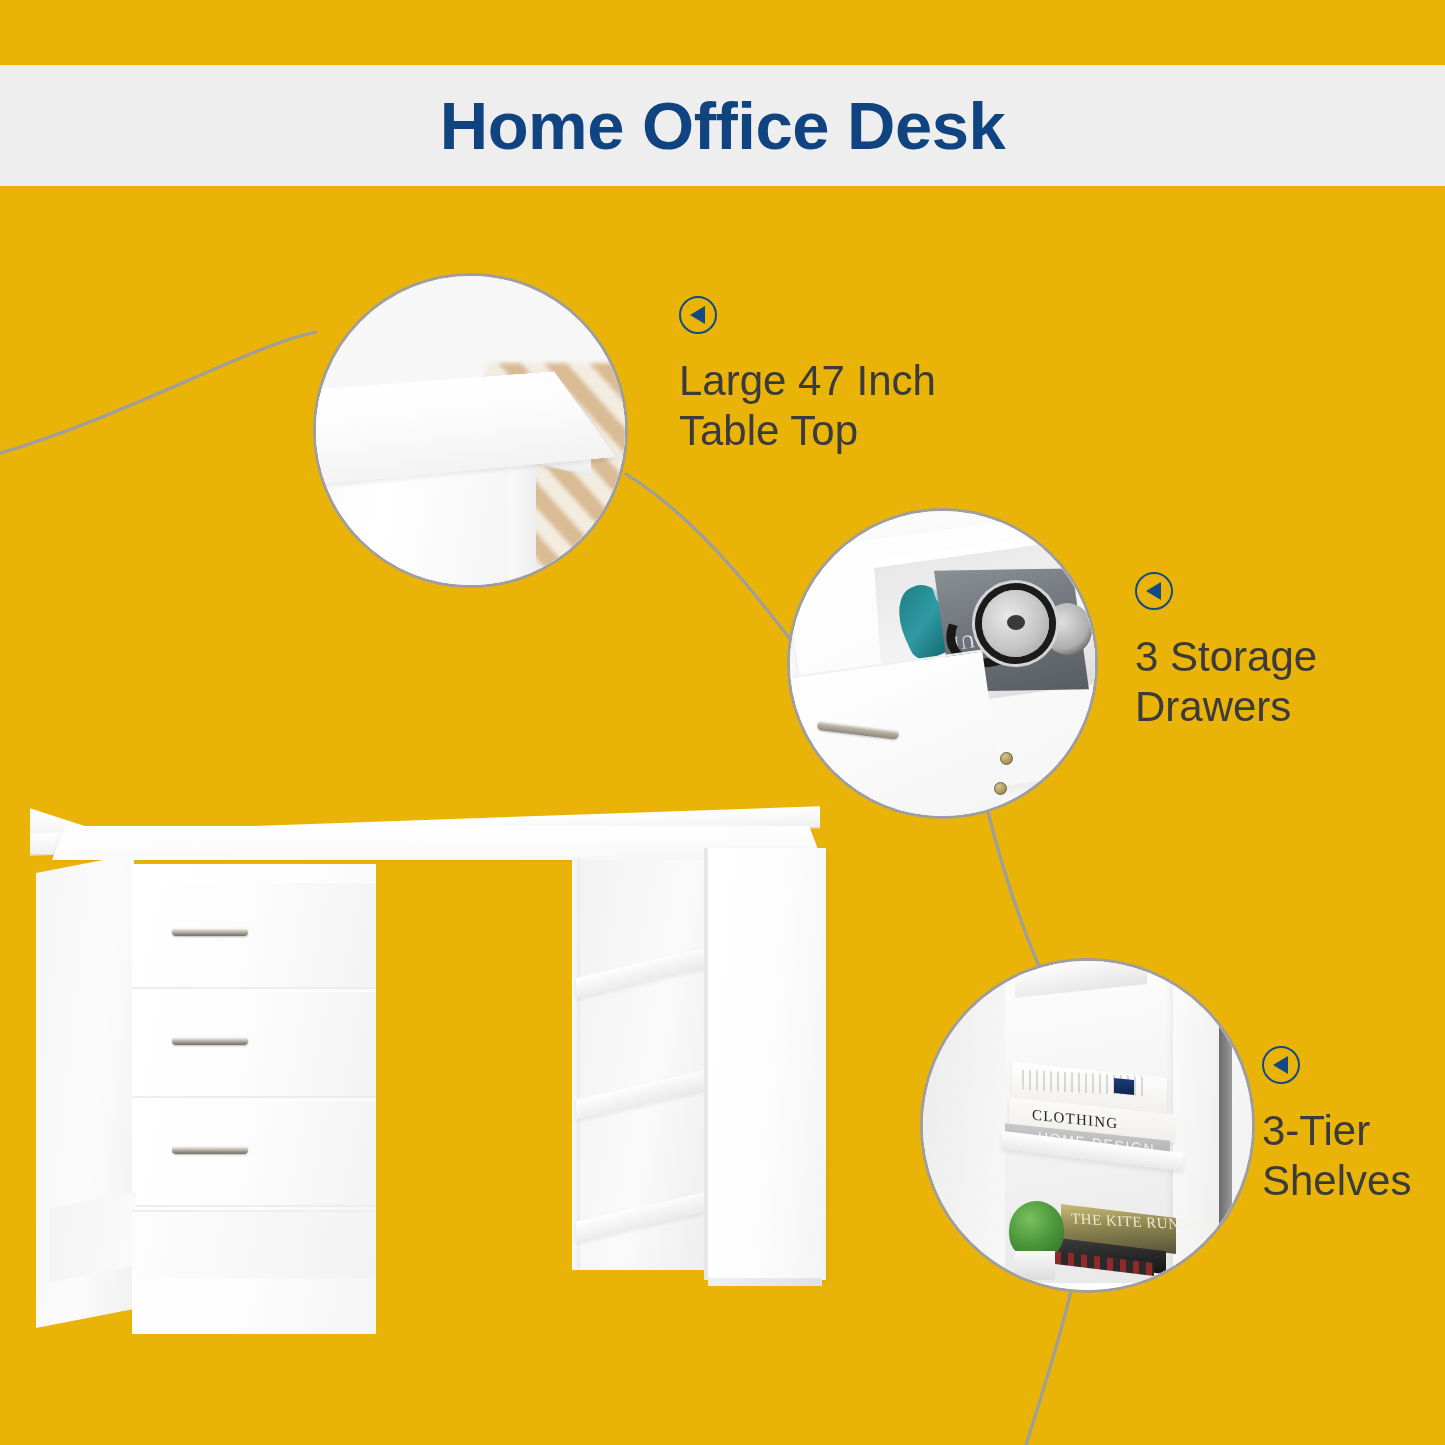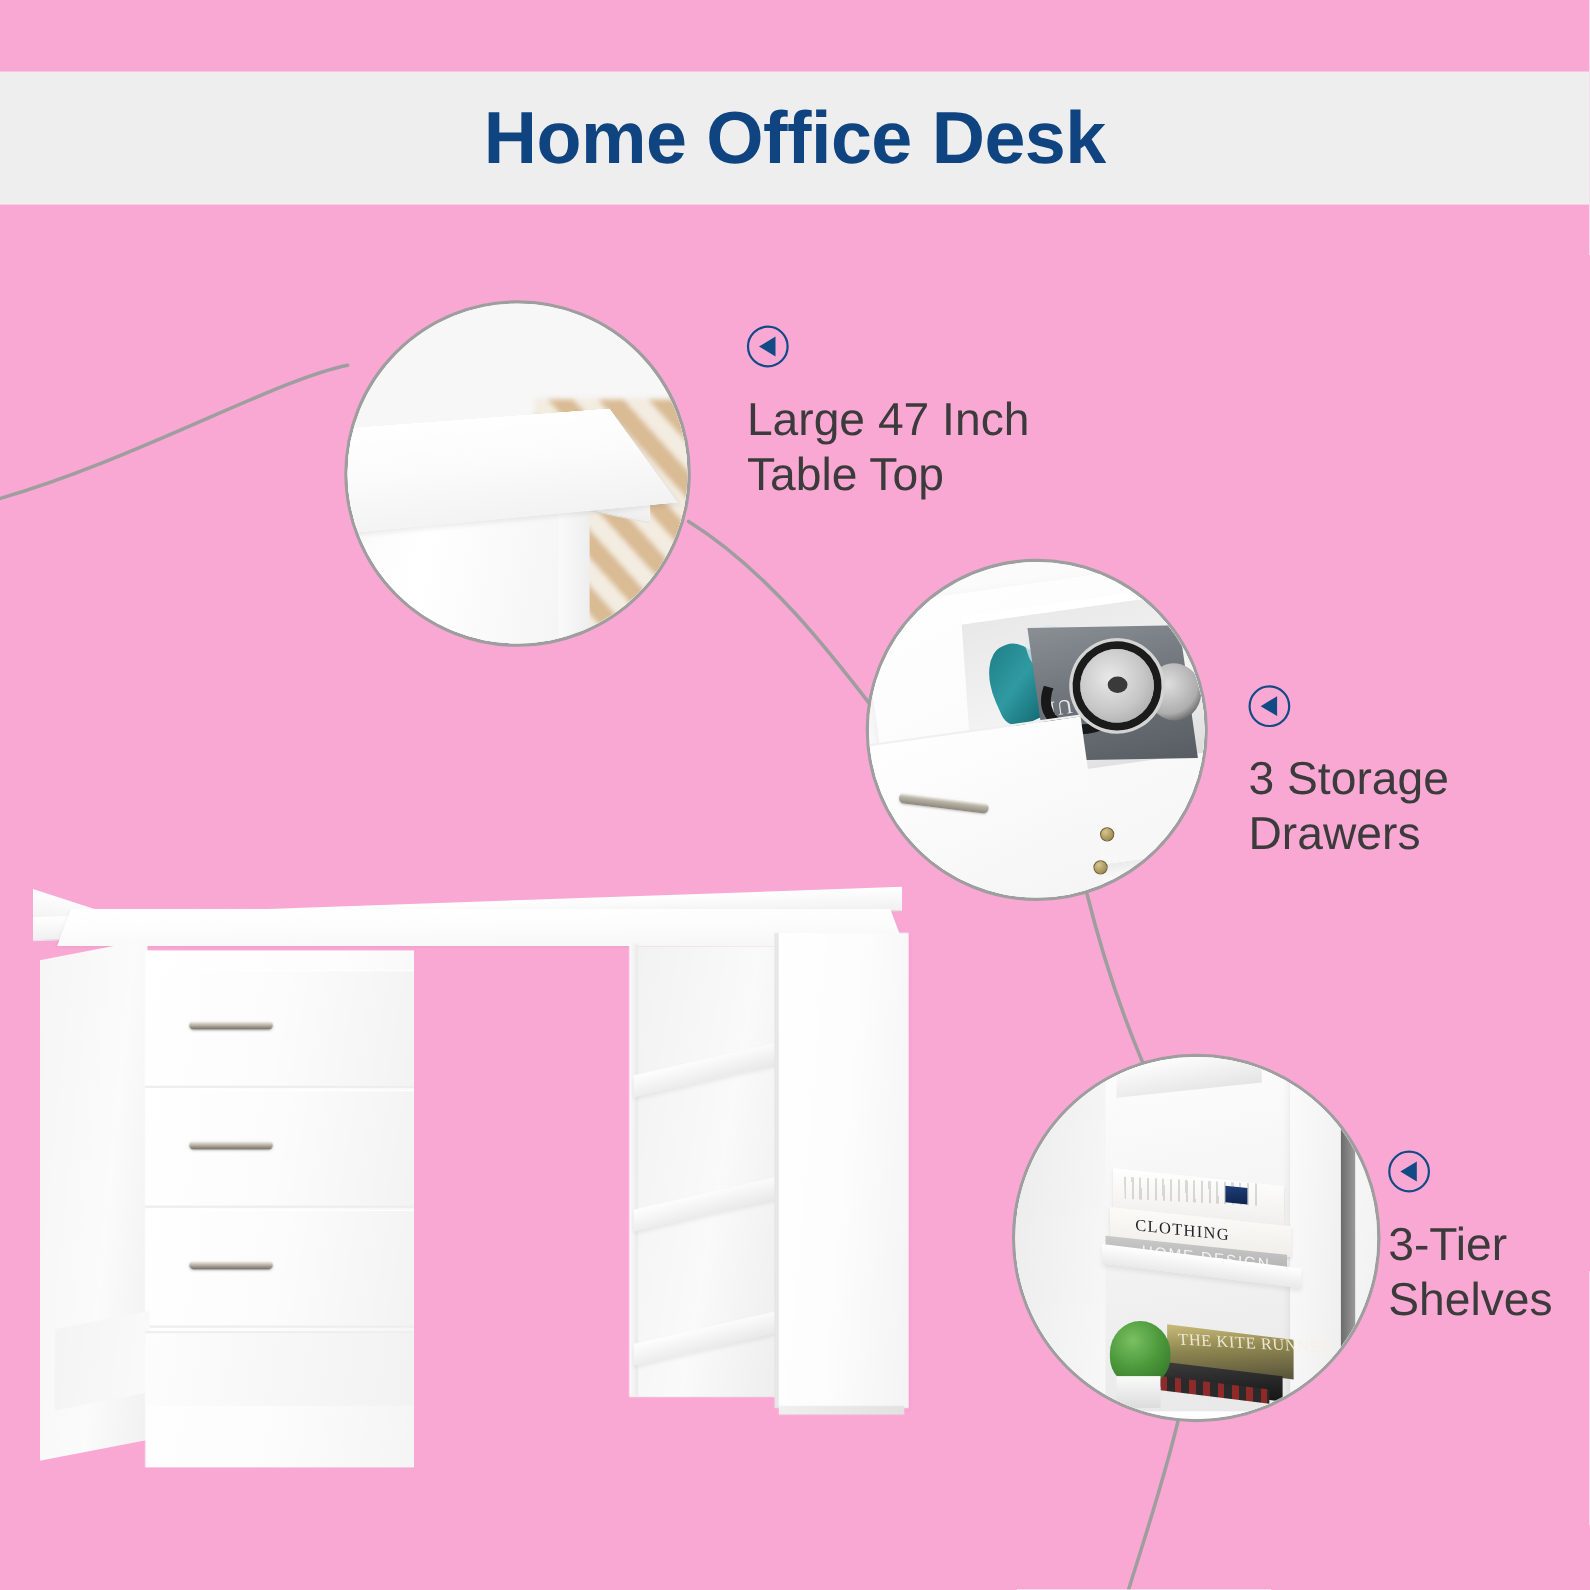--- a/index.html
+++ b/index.html
@@ -9,21 +9,21 @@
     height: 1445px;
     background: #ffffff;
     font-family: "Liberation Sans", sans-serif;
     overflow: hidden;
   }
 
   #stage {
     position: relative;
     width: 1445px;
     height: 1445px;
-    background: #f9a8d4;
+    background: #eab308;
   }
 
   
   .header-band {
     position: absolute;
     left: 0;
     top: 65px;
     width: 1445px;
     height: 121px;
     background: #eeeeee;
@@ -313,21 +313,21 @@
   .callout-text {
     font-family: "Liberation Sans", sans-serif;
     font-size: 42px;
     font-weight: 400;
     line-height: 1.18;
     color: #3b3b3b;
     white-space: pre-line;
   }
 
   #callout-tabletop { left: 679px; top: 296px; }
-  #callout-drawers  { left: 1135px; top: 623px; }
+  #callout-drawers  { left: 1135px; top: 572px; }
   #callout-shelves  { left: 1262px; top: 1046px; justify-content: center; }
 
   
   #product-desk {
     position: absolute;
     left: 22px;
     top: 760px;
     width: 822px;
     height: 570px;
   }

